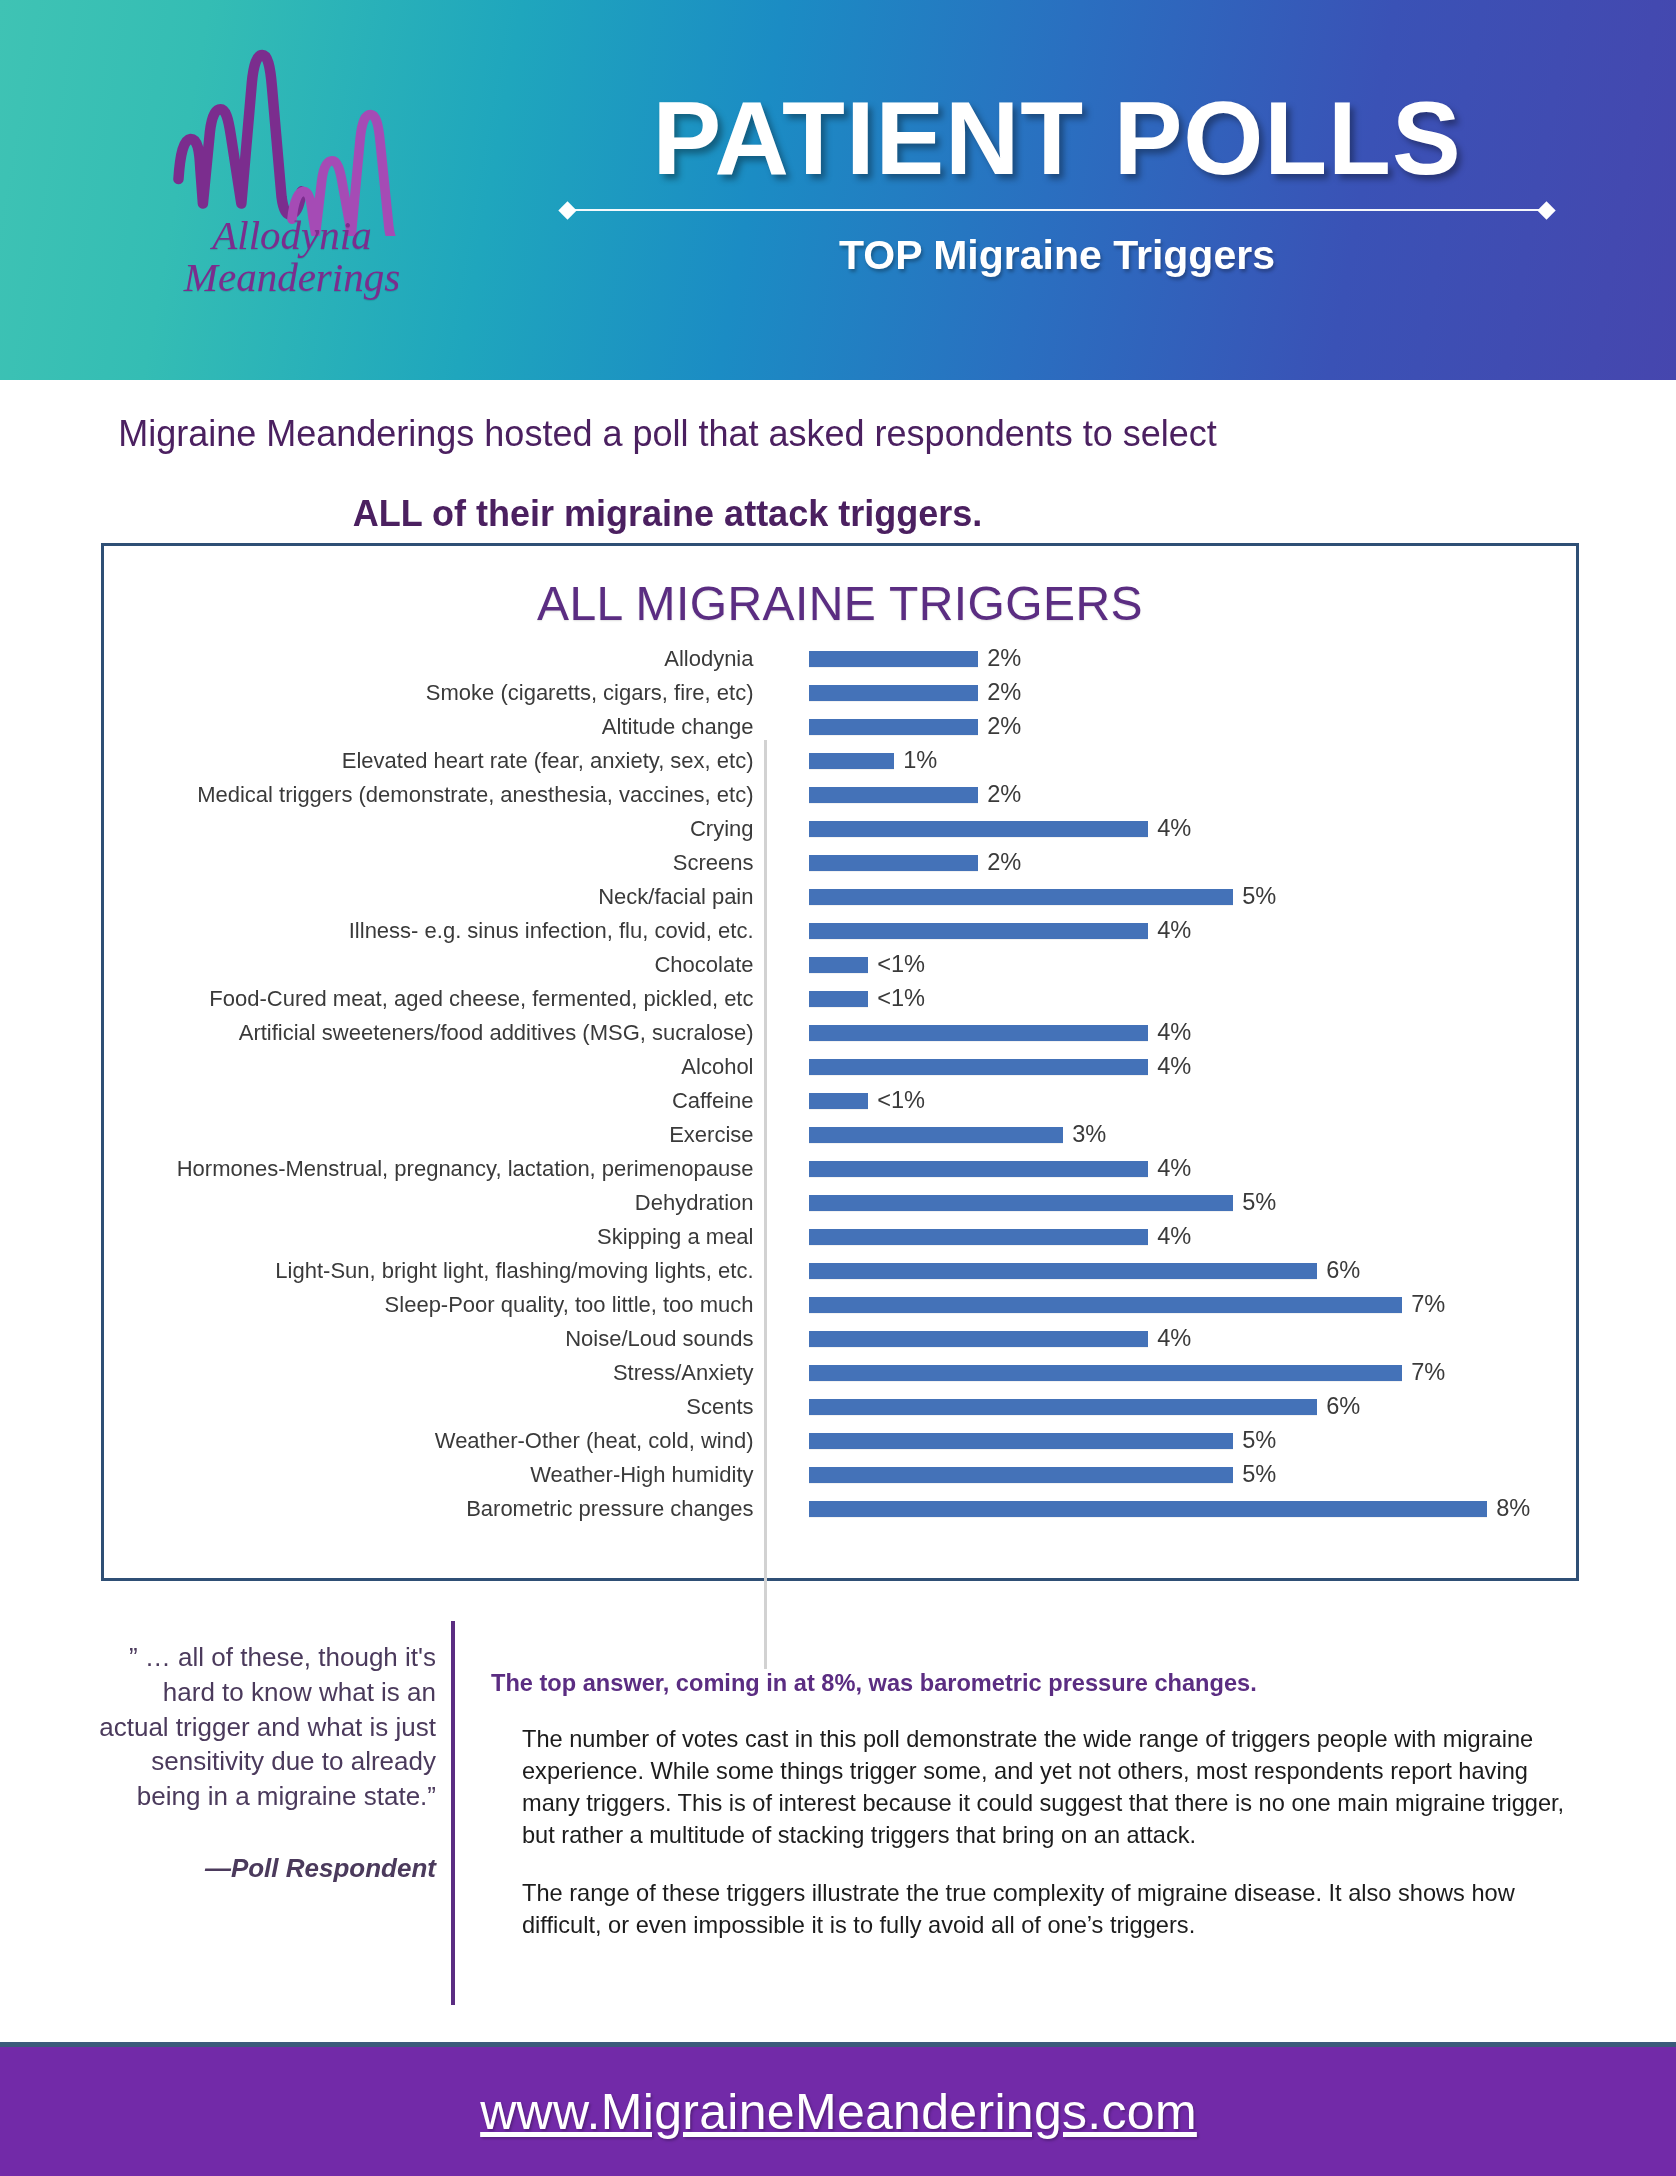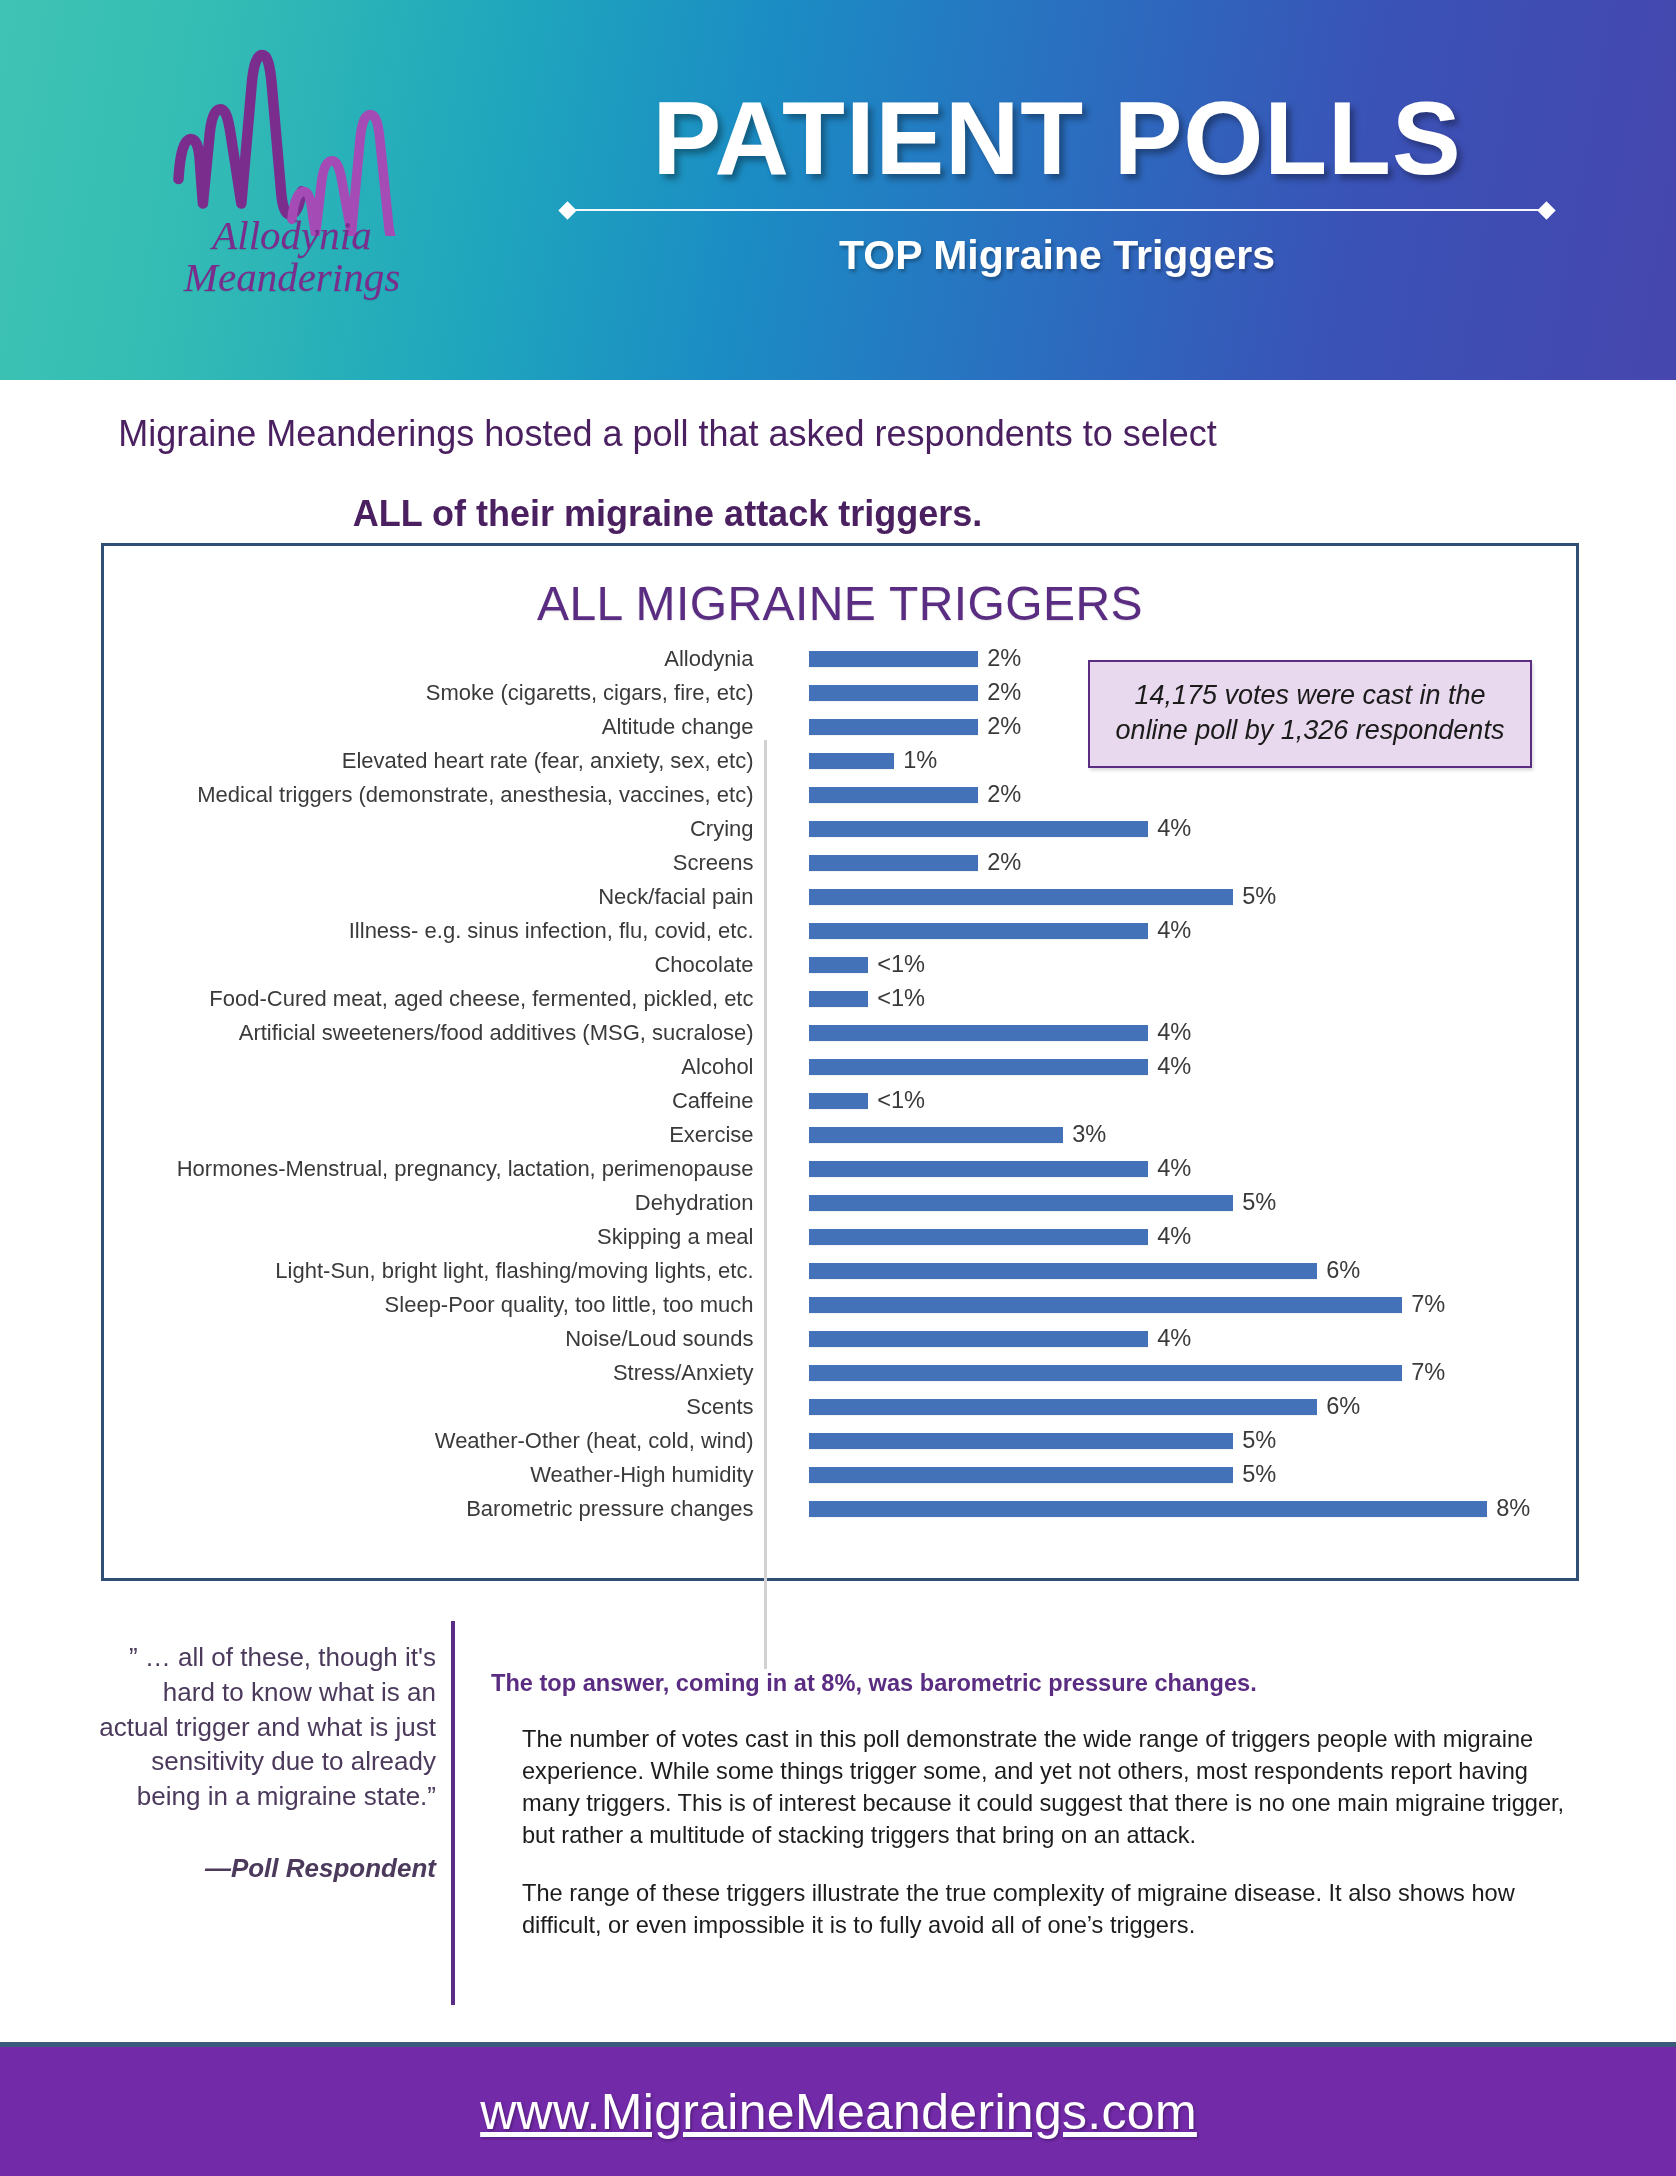--- a/index.html
+++ b/index.html
@@ -225,21 +225,20 @@
 </div>
 
 <div class="intro">
   <div>Migraine Meanderings hosted a poll that asked respondents to select</div>
   <div class="b">ALL of their migraine attack triggers.</div>
 </div>
 
 <div class="chart-panel">
   <div class="chart-title">ALL MIGRAINE TRIGGERS</div>
 
-  <div class="votebox">14,175 votes were cast in the online poll by 1,326 respondents</div>
 
   <div class="rows">
     <div class="axis-line"></div>
 
   <div class="row">
         <div class="label">Allodynia</div>
         <div class="barwrap">
           <div class="bar" style="width: 169px; background: rgb(68, 114, 184);"></div>
           <div class="val">2%</div>
         </div>

